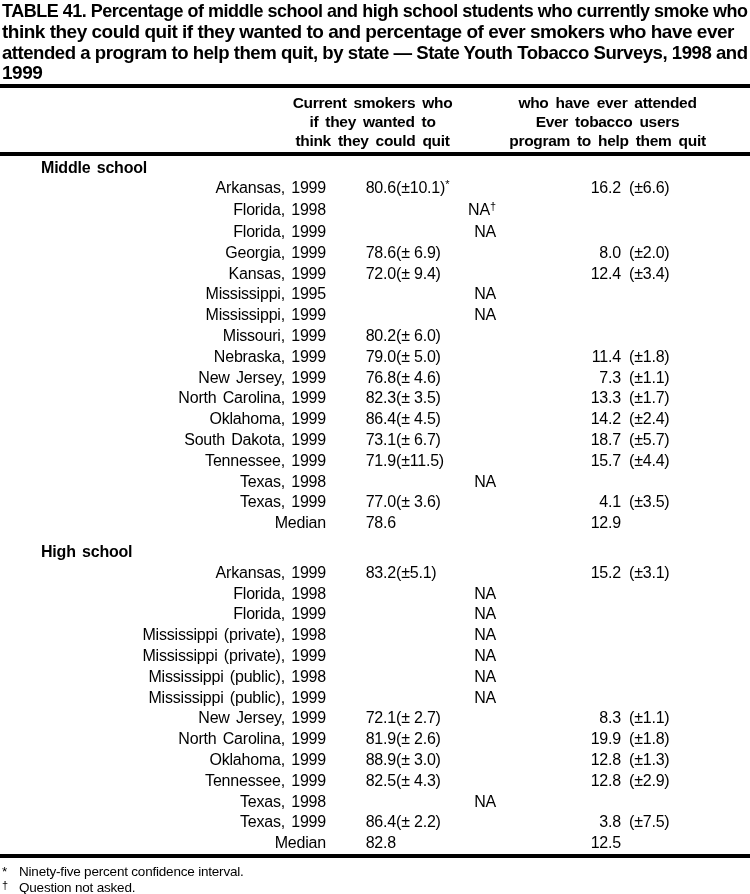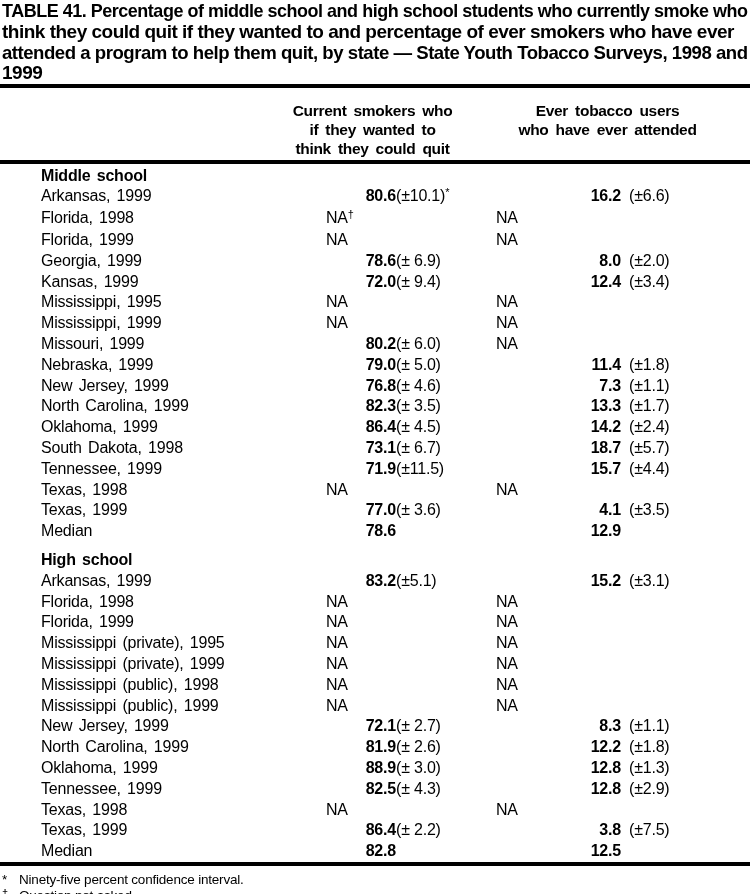--- a/index.html
+++ b/index.html
@@ -12,33 +12,33 @@
   }
   
   .title { padding:1px 2px 0 2px; font-weight:bold; font-size:19px; line-height:20.8px; letter-spacing:-0.5px; }
   .tline { white-space:nowrap; transform-origin:0 50%; }
   
   .rule { background:#000; width:750px; }
   .rule-top { height:4px; }
   .rule-mid { height:3.5px; }
   .rule-bottom { height:4px; }
   
-  .colheads { display:flex; padding:13px 0 2px 0; font-weight:bold; font-size:15.5px; line-height:19px; word-spacing:3px; letter-spacing:-0.3px; }
+  .colheads { display:flex; padding:5px 0 2px 0; font-weight:bold; font-size:15.5px; line-height:19px; word-spacing:3px; letter-spacing:-0.3px; }
   .ch-spacer { width:280px; }
   .ch1 { width:185px; }
   .ch2 { width:285px; }
   .colhead div { text-align:center; white-space:nowrap; }
   
   table.data { border-collapse:collapse; table-layout:fixed; width:750px; margin-top:2px;margin-left:41px; }
   table.data td { padding:0; font-size:16px; line-height:20.8px; letter-spacing:-0.2px; vertical-align:baseline; }
-  td.lbl { padding-left:2px; word-spacing:2px; }
-  td.val { text-align:right;font-weight:bold; }
+  td.lbl { padding-left:2px; word-spacing:2px;text-align:right; }
+  td.val { text-align:right; }
   td.ci  { padding-left:10px; white-space:pre; }
   td.ci.c2 { padding-left:8px; }
-  td.na  { text-align:left; }
+  td.na  { text-align:right; }
   td.section-label { font-weight:bold; padding-left:2px; word-spacing:2px; }
   tr.gap td { padding-top:8px; }
   sup.marker { font-size:11px; vertical-align:baseline; position:relative; top:-5px; letter-spacing:0; }
   
   .footnotes { padding:6px 0 0 2px; font-size:13.5px; line-height:16px; letter-spacing:-0.2px; }
   .fnmark { display:inline-block; width:17px; }
   .fnmark.dagger { font-size:11px; position:relative; top:-3px; }
 </style>
 </head>
 <body>
@@ -55,22 +55,23 @@
   <div class="rule rule-top"></div>
 
   <div class="colheads">
     <div class="ch-spacer"></div>
     <div class="colhead ch1">
       <div>Current smokers who</div>
       <div>if they wanted to</div>
       <div>think they could quit</div>
     </div>
     <div class="colhead ch2">
+      <div>who have ever attended</div>
       <div>Ever tobacco users</div>
-      <div>who have ever attended</div>
+      <div>program to help them quit</div>
     </div>
   </div>
 
   <div class="rule rule-mid"></div>
 
   <table class="data">
     <colgroup>
       <col style="width:285px">
         <col style="width:70px">
         <col style="width:100px">
@@ -150,21 +151,21 @@
           <td class="ci c2">(±1.7)</td>
         </tr>
         <tr>
           <td class="lbl">Oklahoma, 1999</td>
           <td class="val">86.4</td>
           <td class="ci">(± 4.5)</td>
           <td class="val">14.2</td>
           <td class="ci c2">(±2.4)</td>
         </tr>
         <tr>
-          <td class="lbl">South Dakota, 1998</td>
+          <td class="lbl">South Dakota, 1999</td>
           <td class="val">73.1</td>
           <td class="ci">(± 6.7)</td>
           <td class="val">18.7</td>
           <td class="ci c2">(±5.7)</td>
         </tr>
         <tr>
           <td class="lbl">Tennessee, 1999</td>
           <td class="val">71.9</td>
           <td class="ci">(±11.5)</td>
           <td class="val">15.7</td>
@@ -203,21 +204,21 @@
           <td class="lbl">Florida, 1998</td>
           <td class="na" colspan="2">NA</td>
           <td class="na" colspan="2">NA</td>
         </tr>
         <tr>
           <td class="lbl">Florida, 1999</td>
           <td class="na" colspan="2">NA</td>
           <td class="na" colspan="2">NA</td>
         </tr>
         <tr>
-          <td class="lbl">Mississippi (private), 1995</td>
+          <td class="lbl">Mississippi (private), 1998</td>
           <td class="na" colspan="2">NA</td>
           <td class="na" colspan="2">NA</td>
         </tr>
         <tr>
           <td class="lbl">Mississippi (private), 1999</td>
           <td class="na" colspan="2">NA</td>
           <td class="na" colspan="2">NA</td>
         </tr>
         <tr>
           <td class="lbl">Mississippi (public), 1998</td>
@@ -233,21 +234,21 @@
           <td class="lbl">New Jersey, 1999</td>
           <td class="val">72.1</td>
           <td class="ci">(± 2.7)</td>
           <td class="val">8.3</td>
           <td class="ci c2">(±1.1)</td>
         </tr>
         <tr>
           <td class="lbl">North Carolina, 1999</td>
           <td class="val">81.9</td>
           <td class="ci">(± 2.6)</td>
-          <td class="val">12.2</td>
+          <td class="val">19.9</td>
           <td class="ci c2">(±1.8)</td>
         </tr>
         <tr>
           <td class="lbl">Oklahoma, 1999</td>
           <td class="val">88.9</td>
           <td class="ci">(± 3.0)</td>
           <td class="val">12.8</td>
           <td class="ci c2">(±1.3)</td>
         </tr>
         <tr>

